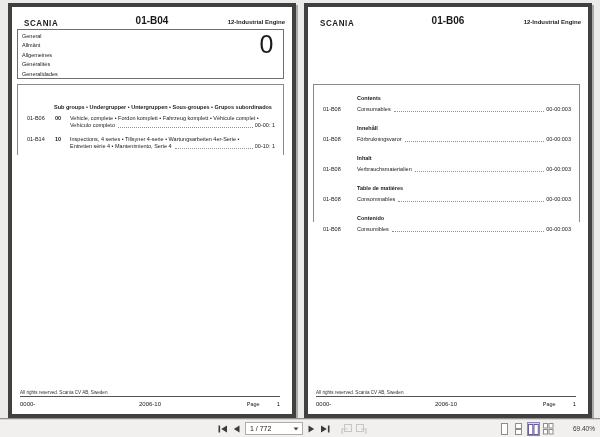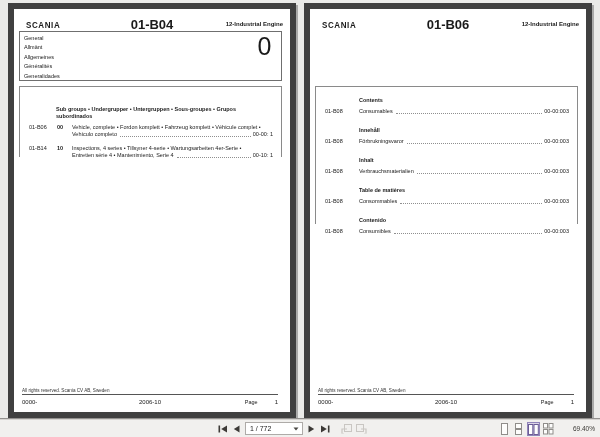--- a/index.html
+++ b/index.html
@@ -8,34 +8,34 @@
     background:#ebebe9;
     font-family:"Liberation Sans", sans-serif;
     color:#1a1a1a;
     position:relative;
   }
 
   
   .page {
     position:absolute; top:3px; width:288px; height:415px;
     background:#ffffff;
-    border:6px solid #404040;
+    border:4px solid #404040;
     box-shadow:2px 2px 0 rgba(90,90,90,.45);
   }
   .page-left  { left:8px; }
   .page-right { left:304px; }
 
   .logo {
     position:absolute; left:12px; top:11px;
     font-size:8px; font-weight:bold; letter-spacing:.6px;
     transform:scaleY(1.15); transform-origin:left top;
   }
   .doc-code {
     position:absolute; left:0; right:0; top:8px;
-    text-align:center; font-size:13px; font-weight:bold;
+    text-align:center; font-size:10px; font-weight:bold;
   }
   .product {
     position:absolute; right:7px; top:12px;
     font-size:6px; font-weight:bold;
   }
 
   .title-box {
     position:absolute; top:22px; left:5px; right:8px; height:50px;
     border:1px solid #6f6f6f;
   }

